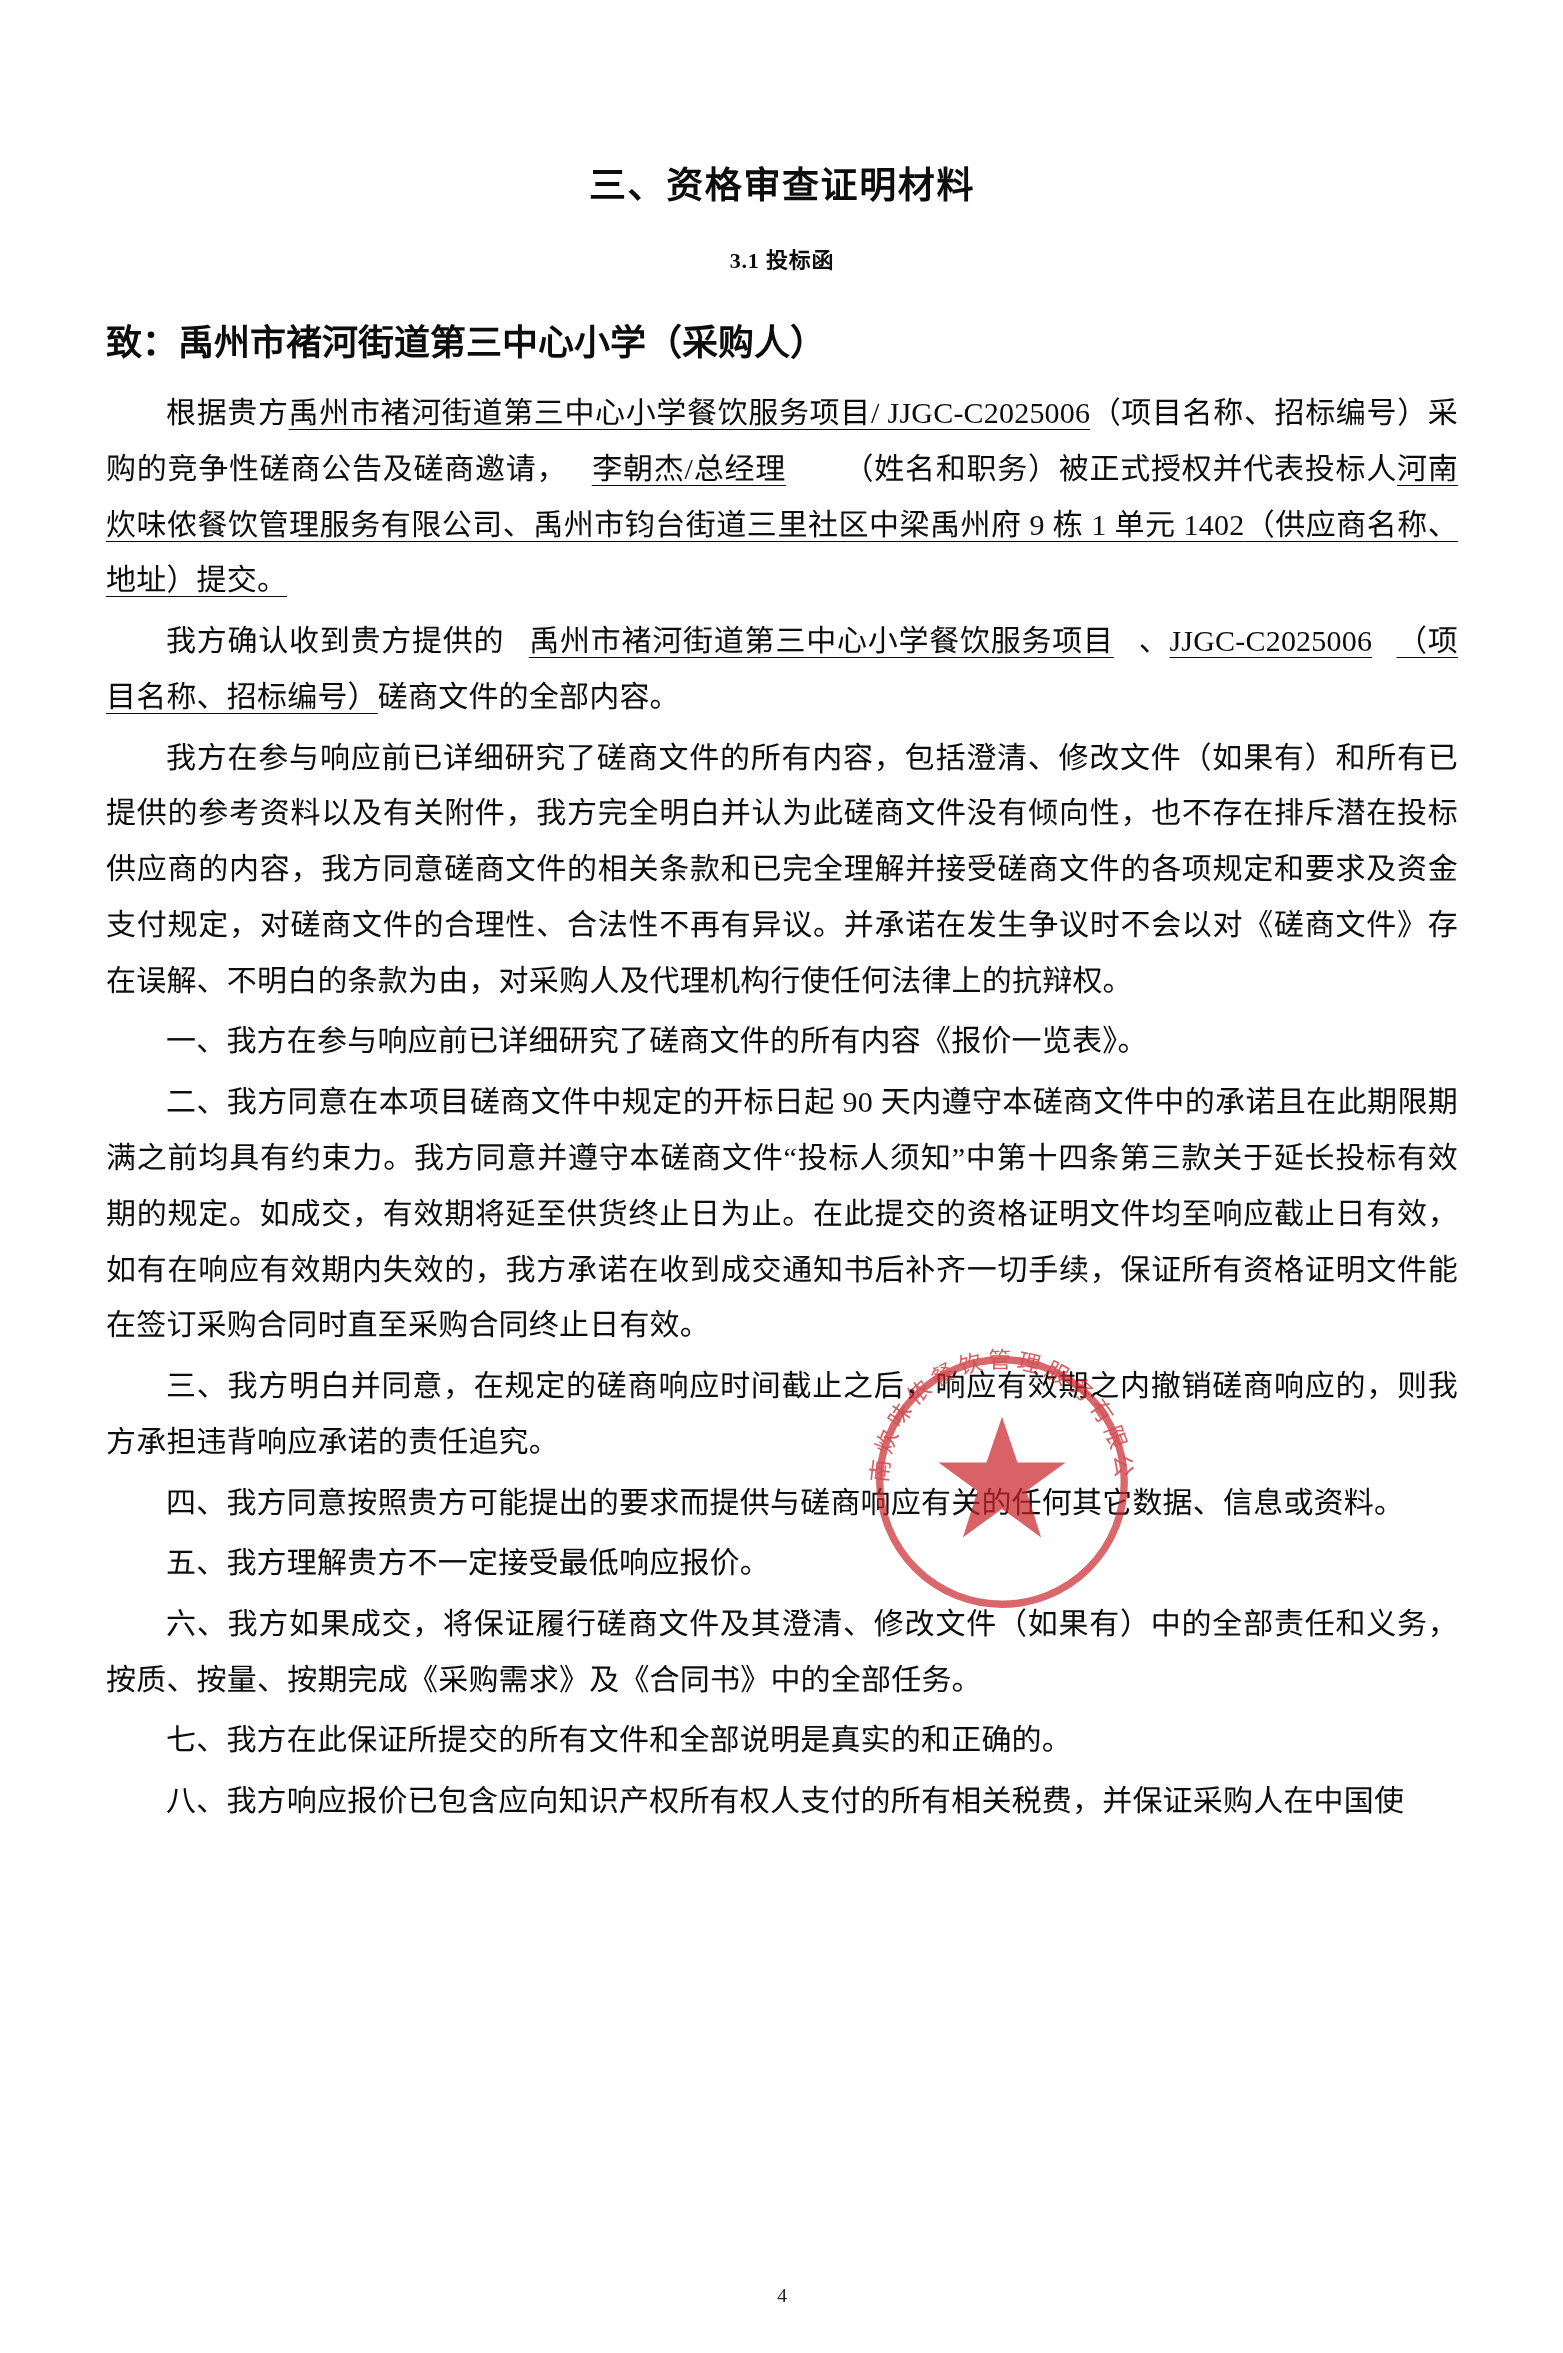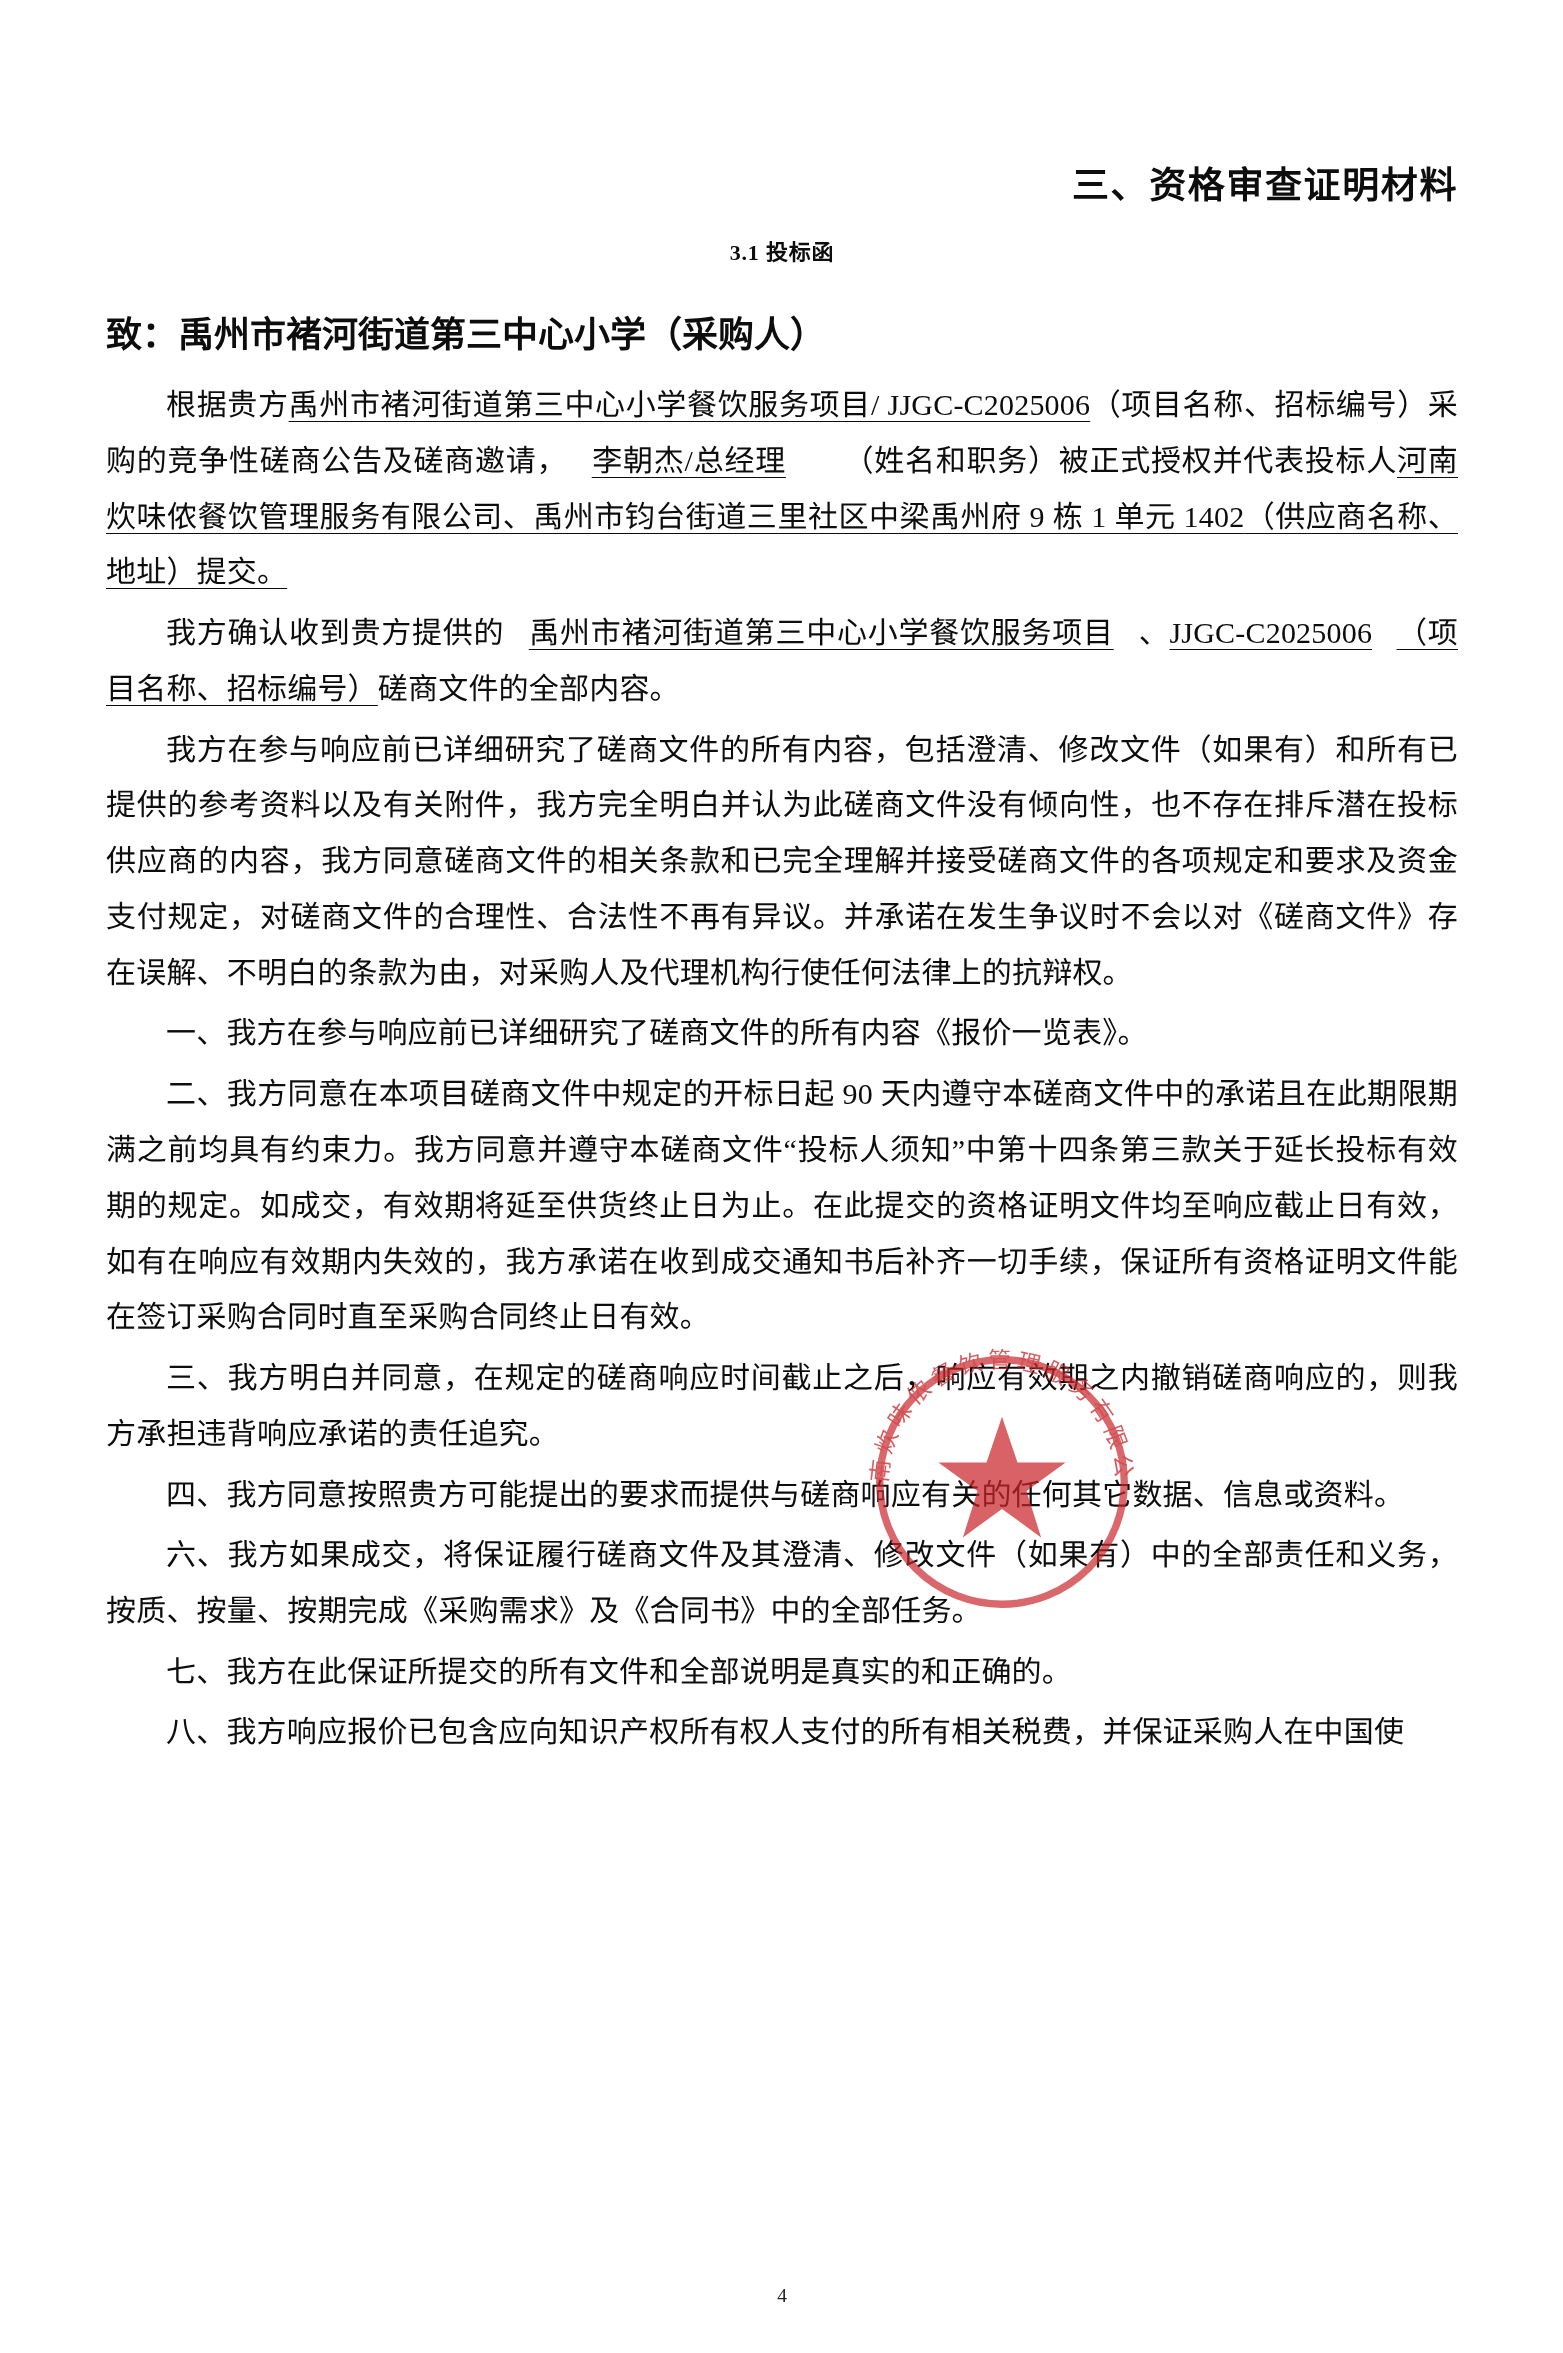--- a/index.html
+++ b/index.html
@@ -16,25 +16,25 @@
   }
   .page {
     position: relative;
     width: 1564px;
     height: 2354px;
     box-sizing: border-box;
     padding: 122px 106px 49px 106px;
     overflow: hidden;
   }
   .doc-title {
-    text-align: right;
+    text-align: center;
     font-size: 37px;
     font-weight: bold;
     letter-spacing: 1.6px;
-    margin: 33px 0 25px 0;
+    margin: 33px 0 33px 0;
   }
   .doc-subtitle {
     text-align: center;
     font-size: 22px;
     font-weight: bold;
     letter-spacing: 0.8px;
     margin: 0 0 36px 0;
   }
   .para {
     font-size: 30px;
@@ -120,20 +120,21 @@
       <span>我方确认收到贵方提供的</span><span class="gap-s"></span><span class="ul">禹州市褚河街道第三中心小学餐饮服务项目</span><span class="gap-s"></span><span>、</span><span class="ul">JJGC-C2025006</span><span class="gap-s"></span><span class="ul">（项目名称、招标编号）</span><span>磋商文件的全部内容。</span>
     </p>
 
     <p class="para indent">我方在参与响应前已详细研究了磋商文件的所有内容，包括澄清、修改文件（如果有）和所有已提供的参考资料以及有关附件，我方完全明白并认为此磋商文件没有倾向性，也不存在排斥潜在投标供应商的内容，我方同意磋商文件的相关条款和已完全理解并接受磋商文件的各项规定和要求及资金支付规定，对磋商文件的合理性、合法性不再有异议。并承诺在发生争议时不会以对《磋商文件》存在误解、不明白的条款为由，对采购人及代理机构行使任何法律上的抗辩权。</p>
 
 
     <p class="para indent">一、我方在参与响应前已详细研究了磋商文件的所有内容《报价一览表》。</p>
     <p class="para indent">二、我方同意在本项目磋商文件中规定的开标日起 90 天内遵守本磋商文件中的承诺且在此期限期满之前均具有约束力。我方同意并遵守本磋商文件“投标人须知”中第十四条第三款关于延长投标有效期的规定。如成交，有效期将延至供货终止日为止。在此提交的资格证明文件均至响应截止日有效，如有在响应有效期内失效的，我方承诺在收到成交通知书后补齐一切手续，保证所有资格证明文件能在签订采购合同时直至采购合同终止日有效。</p>
     <p class="para indent">三、我方明白并同意，在规定的磋商响应时间截止之后，响应有效期之内撤销磋商响应的，则我方承担违背响应承诺的责任追究。</p>
     <p class="para indent">四、我方同意按照贵方可能提出的要求而提供与磋商响应有关的任何其它数据、信息或资料。</p>
+    <p class="para indent">五、我方理解贵方不一定接受最低响应报价。</p>
     <p class="para indent">六、我方如果成交，将保证履行磋商文件及其澄清、修改文件（如果有）中的全部责任和义务，按质、按量、按期完成《采购需求》及《合同书》中的全部任务。</p>
     <p class="para indent">七、我方在此保证所提交的所有文件和全部说明是真实的和正确的。</p>
     <p class="para indent">八、我方响应报价已包含应向知识产权所有权人支付的所有相关税费，并保证采购人在中国使</p>
 
   </div>
 
   <div class="page-number">4</div>
 </div>
 
 

